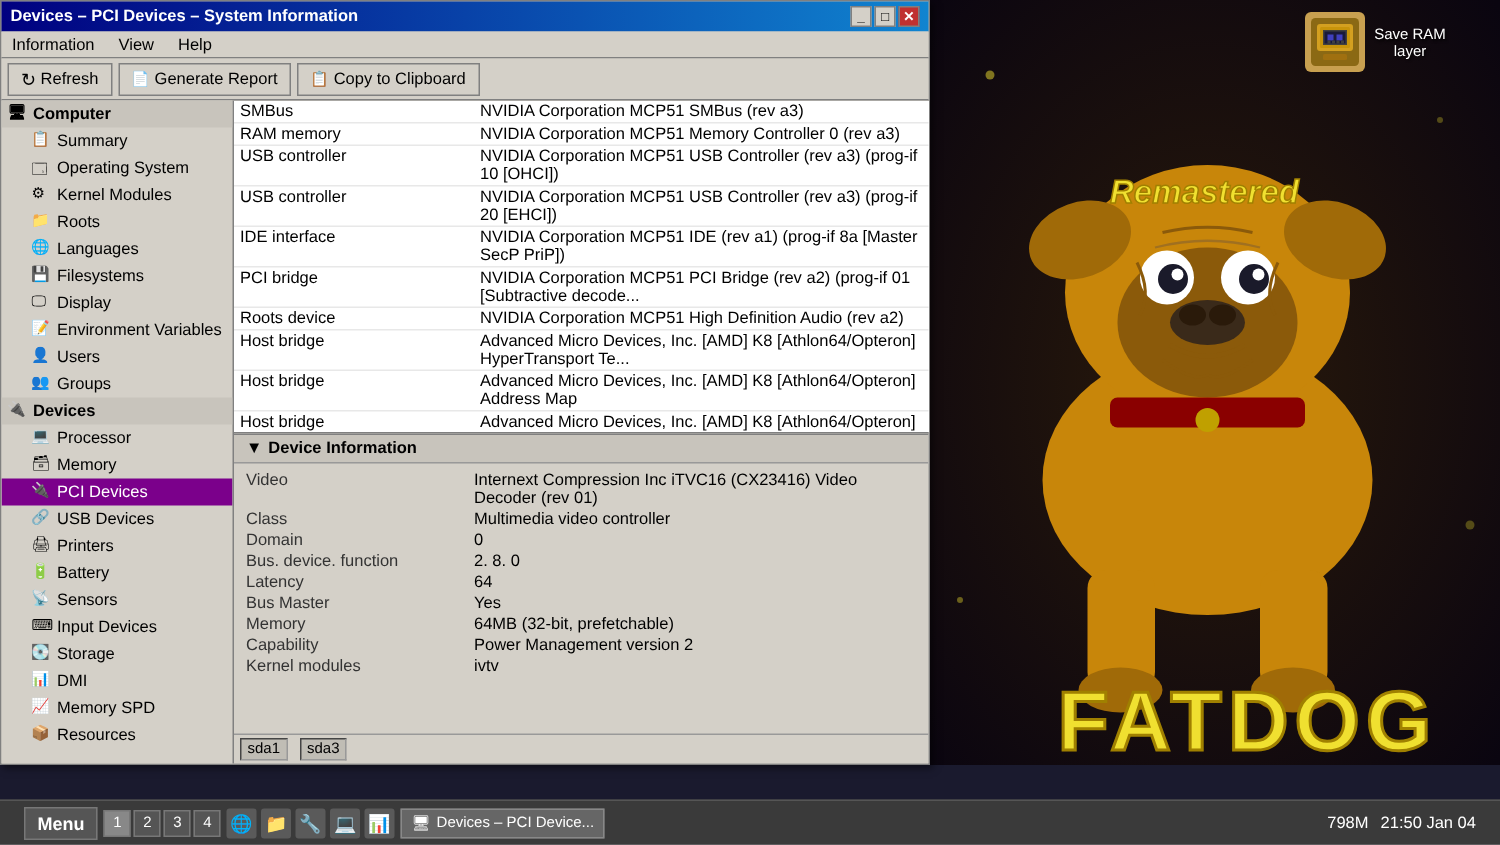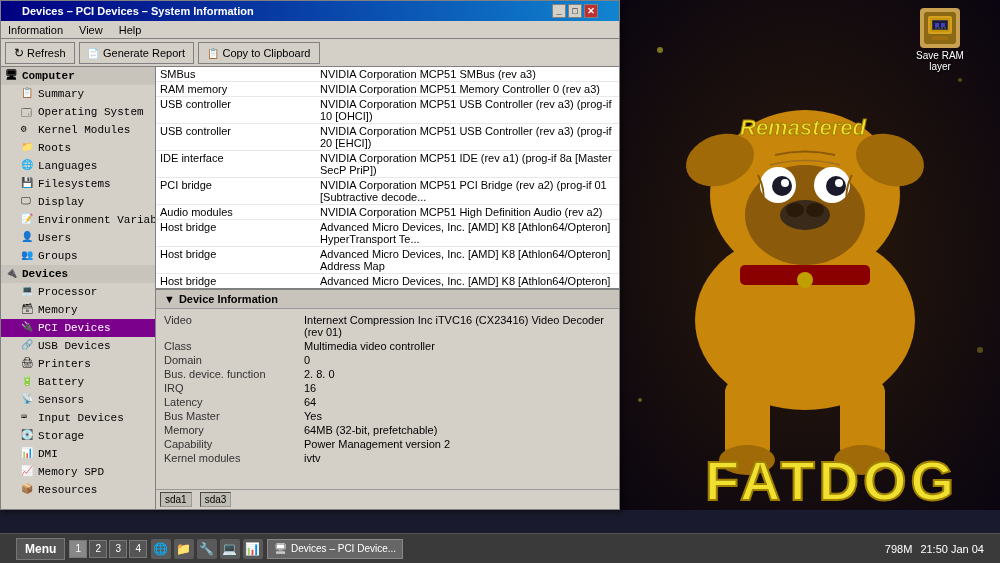--- a/index.html
+++ b/index.html
@@ -21,21 +21,21 @@
       position: relative;
       overflow: hidden;
     }
 
     
     .save-ram-btn {
       position: absolute;
       right: 30px;
       top: 10px;
       display: flex;
-      flex-direction: column;
+      flex-direction: row;
       align-items: center;
       cursor: pointer;
       color: white;
       font-size: 11px;
     }
 
     .save-ram-icon {
       width: 40px;
       height: 40px;
       background: #c8a050;
@@ -56,21 +56,21 @@
       height: 510px;
       background: #d4d0c8;
       border: 1px solid #808080;
       box-shadow: 2px 2px 5px rgba(0,0,0,0.5);
     }
 
     
     .title-bar {
       background: linear-gradient(to right, #000080, #1084d0);
       color: white;
-      padding: 3px 21px;
+      padding: 3px 6px;
       display: flex;
       justify-content: space-between;
       align-items: center;
       height: 20px;
     }
 
     .title-text {
       font-size: 11px;
       font-weight: bold;
     }
@@ -140,21 +140,20 @@
       height: calc(100% - 66px);
     }
 
     
     .sidebar {
       width: 155px;
       background: #d4d0c8;
       border-right: 1px solid #808080;
       overflow-y: auto;
       font-size: 11px;
-      font-family: Liberation Mono, monospace;
     }
 
     .tree-item {
       padding: 2px 4px 2px 8px;
       cursor: pointer;
       display: flex;
       align-items: center;
       gap: 3px;
       white-space: nowrap;
     }
@@ -245,20 +244,21 @@
 
     .info-label {
       width: 140px;
       flex-shrink: 0;
       color: #333;
     }
 
     .info-value {
       flex: 1;
       color: #000;
+      margin-left: 12px;
     }
 
     
     ::-webkit-scrollbar {
       width: 14px;
     }
     ::-webkit-scrollbar-track {
       background: #d4d0c8;
     }
     ::-webkit-scrollbar-thumb {
@@ -664,21 +664,21 @@
           </div>
           <div class="device-row">
             <span class="device-col-1">IDE interface</span>
             <span class="device-col-2">NVIDIA Corporation MCP51 IDE (rev a1) (prog-if 8a [Master SecP PriP])</span>
           </div>
           <div class="device-row">
             <span class="device-col-1">PCI bridge</span>
             <span class="device-col-2">NVIDIA Corporation MCP51 PCI Bridge (rev a2) (prog-if 01 [Subtractive decode...</span>
           </div>
           <div class="device-row">
-            <span class="device-col-1">Audio modules</span>
+            <span class="device-col-1">Roots device</span>
             <span class="device-col-2">NVIDIA Corporation MCP51 High Definition Audio (rev a2)</span>
           </div>
           <div class="device-row">
             <span class="device-col-1">Host bridge</span>
             <span class="device-col-2">Advanced Micro Devices, Inc. [AMD] K8 [Athlon64/Opteron] HyperTransport Te...</span>
           </div>
           <div class="device-row">
             <span class="device-col-1">Host bridge</span>
             <span class="device-col-2">Advanced Micro Devices, Inc. [AMD] K8 [Athlon64/Opteron] Address Map</span>
           </div>
@@ -703,24 +703,20 @@
               <span class="info-label">Class</span>
               <span class="info-value">Multimedia video controller</span>
             </div>
             <div class="info-row">
               <span class="info-label">Domain</span>
               <span class="info-value">0</span>
             </div>
             <div class="info-row">
               <span class="info-label">Bus. device. function</span>
               <span class="info-value">2. 8. 0</span>
-            </div>
-            <div class="info-row">
-              <span class="info-label">IRQ</span>
-              <span class="info-value">16</span>
             </div>
             <div class="info-row">
               <span class="info-label">Latency</span>
               <span class="info-value">64</span>
             </div>
             <div class="info-row">
               <span class="info-label">Bus Master</span>
               <span class="info-value">Yes</span>
             </div>
             <div class="info-row">

